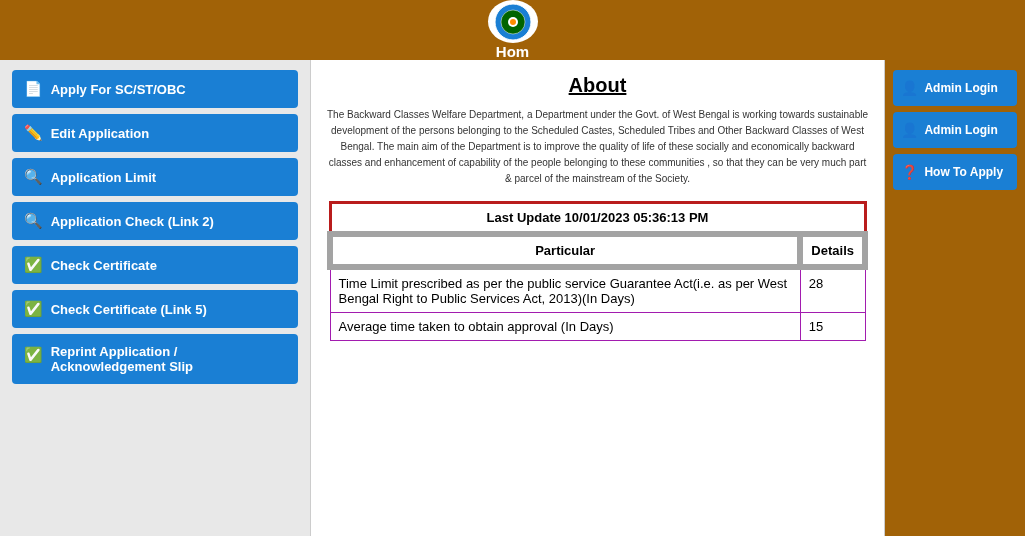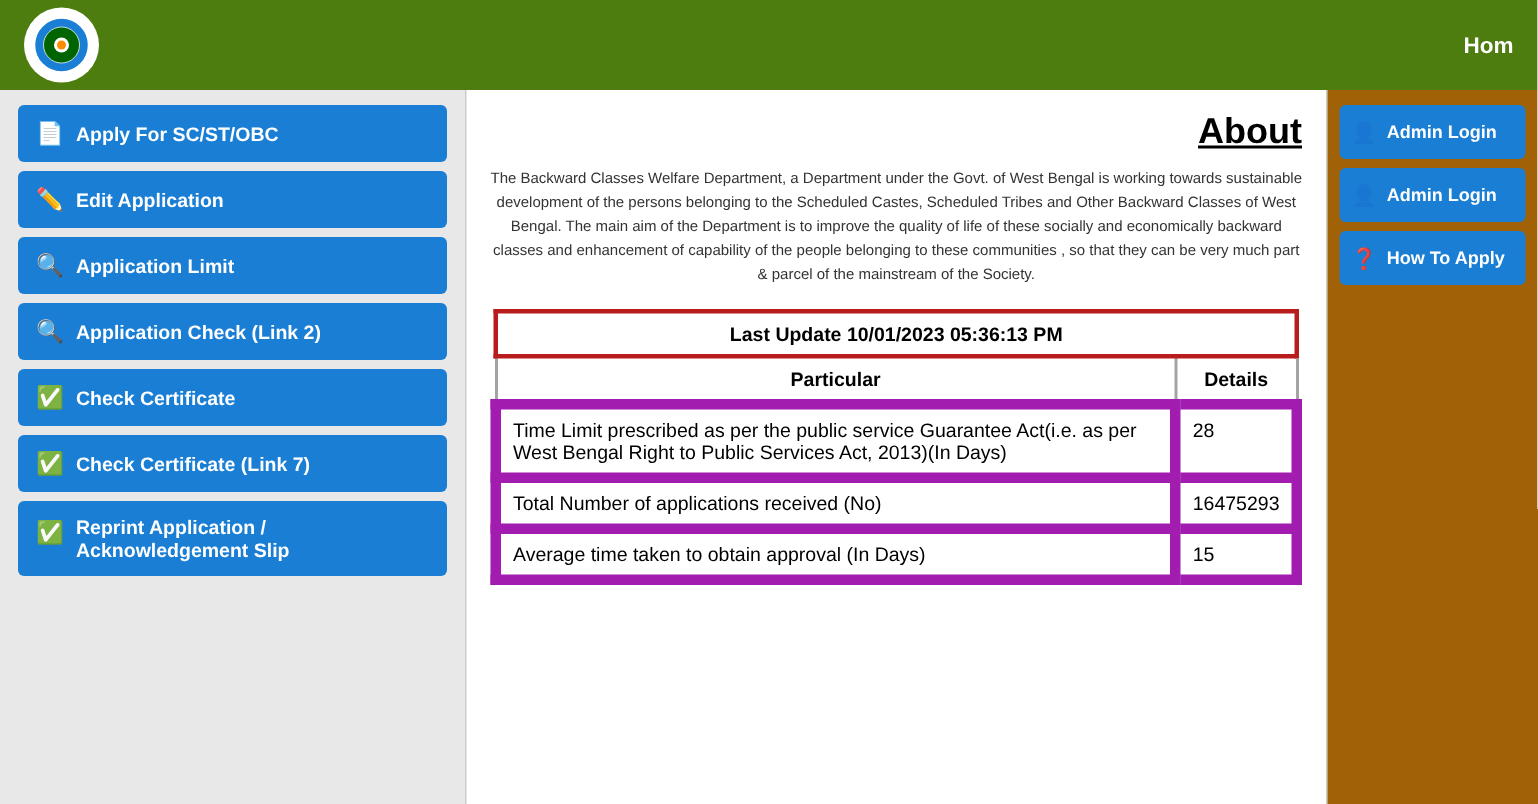--- a/index.html
+++ b/index.html
@@ -1,25 +1,26 @@
 <!DOCTYPE html>
 <html><head>
   <meta charset="utf-8">
   <style>
     * { margin: 0; padding: 0; box-sizing: border-box; }
     body { font-family: Arial, sans-serif; font-size: 13px; background: #f0f0f0; }
 
     
     .top-nav {
-      background: #4d7c0f;
+      background: #a16207;
       height: 60px;
       display: flex;
       align-items: center;
       justify-content: space-between;
       padding: 0 16px;
+      flex-direction: column;
     }
     .top-nav .logo {
       width: 50px;
       height: 50px;
       border-radius: 50%;
       background: #fff;
       display: flex; align-items: center; justify-content: center;
       overflow: hidden;
     }
     .top-nav .logo svg { width: 40px; height: 40px; }
@@ -68,22 +69,22 @@
 
     
     .center-content {
       flex: 1;
       background: #fff;
       padding: 14px 16px;
       border-left: 1px solid #ccc;
       border-right: 1px solid #ccc;
     }
     .about-title {
-      text-align: right;
-      font-size: 24px;
+      text-align: center;
+      font-size: 20px;
       font-weight: bold;
       text-decoration: underline;
       margin-bottom: 10px;
       color: #000;
     }
     .about-text {
       text-align: center;
       font-size: 10px;
       color: #333;
       line-height: 1.6;
@@ -96,27 +97,27 @@
     }
     .info-table .last-update-row td {
       background: #fff;
       text-align: center;
       font-weight: bold;
       padding: 6px;
       border: 3px solid #b91c1c;
     }
     .info-table .header-row th {
       background: #fff;
-      border: 2px solid #a3a3a3;
+      border: 6px solid #a3a3a3;
       padding: 6px 8px;
       font-weight: bold;
       text-align: center;
     }
     .info-table .data-row td {
-      border: 7px solid #a21caf;
+      border: 1px solid #a21caf;
       padding: 6px 8px;
       vertical-align: top;
     }
     .info-table .data-row td:first-child {
       text-align: left;
     }
     .info-table .data-row td:last-child {
       text-align: left;
       font-weight: normal;
     }
@@ -181,21 +182,21 @@
     <button class="sidebar-btn">
       <span class="btn-icon">🔍</span>
       <span>Application Check (Link 2)</span>
     </button>
     <button class="sidebar-btn">
       <span class="btn-icon">✅</span>
       <span>Check Certificate</span>
     </button>
     <button class="sidebar-btn">
       <span class="btn-icon">✅</span>
-      <span>Check Certificate (Link 7)</span>
+      <span>Check Certificate (Link 5)</span>
     </button>
     <button class="sidebar-btn" style="align-items:flex-start; padding-top:10px;">
       <span class="btn-icon" style="margin-top:2px;">✅</span>
       <span>Reprint Application / Acknowledgement Slip</span>
     </button>
   </div>
 
   <div class="center-content">
     <div class="about-title">About</div>
     <p class="about-text">The Backward Classes Welfare Department, a Department under the Govt. of West Bengal is working towards sustainable development of the persons belonging to the Scheduled Castes, Scheduled Tribes and Other Backward Classes of West Bengal. The main aim of the Department is to improve the quality of life of these socially and economically backward classes and enhancement of capability of the people belonging to these communities , so that they can be very much part &amp; parcel of the mainstream of the Society.</p>
@@ -207,24 +208,20 @@
       </tr>
       <tr class="header-row">
         <th>Particular</th>
         <th>Details</th>
       </tr>
       <tr class="data-row">
         <td>Time Limit prescribed as per the public service Guarantee Act(i.e. as per West Bengal Right to Public Services Act, 2013)(In Days)</td>
         <td>28</td>
       </tr>
       <tr class="data-row">
-        <td>Total Number of applications received (No)</td>
-        <td>16475293</td>
-      </tr>
-      <tr class="data-row">
         <td>Average time taken to obtain approval (In Days)</td>
         <td>15</td>
       </tr>
     </tbody>
       </table>
   </div>
 
   <div class="right-sidebar">
     <button class="right-btn">
       <span class="btn-icon">👤</span>

